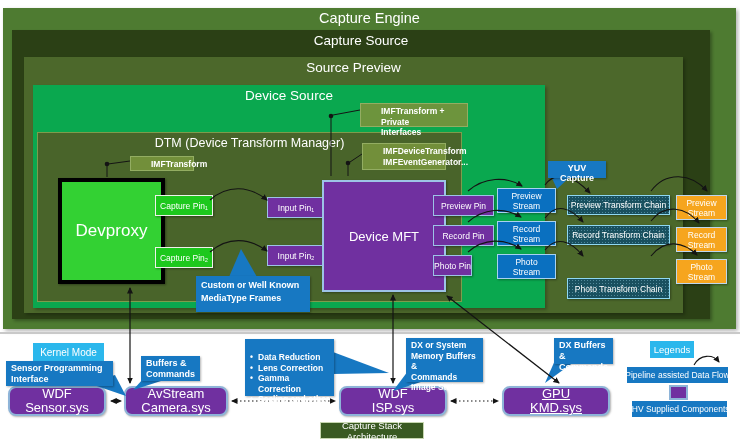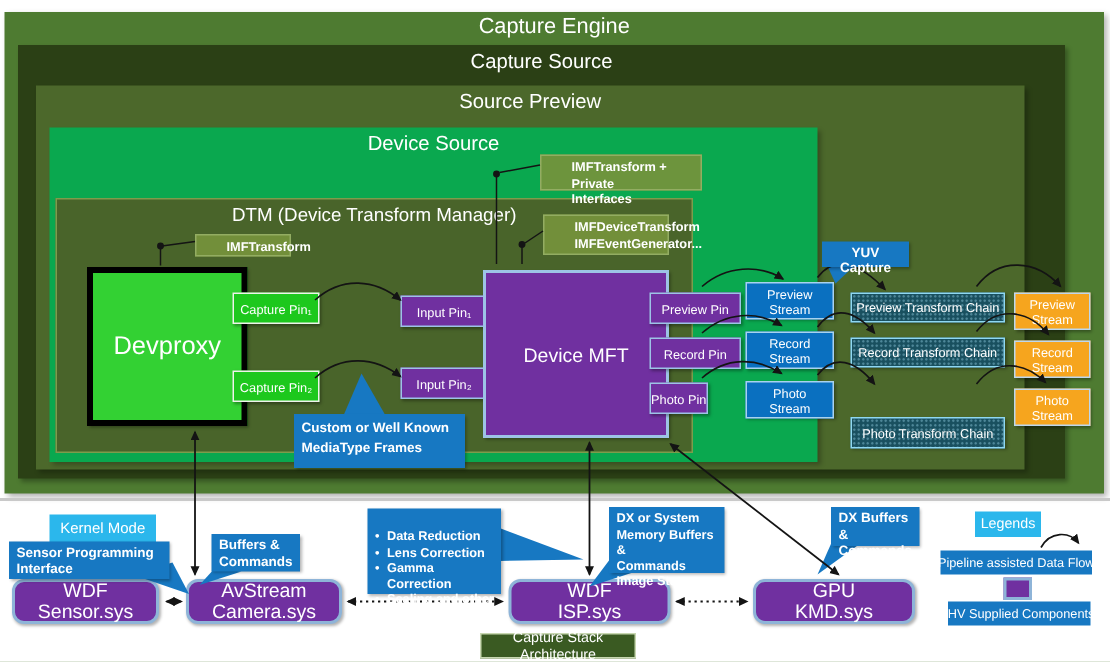--- a/index.html
+++ b/index.html
@@ -68,21 +68,21 @@
   .sep{left:0;top:332px;width:740px;height:2px;background:#c9c9c9;}
   .cyan{background:#2bb7ec;color:#fff;display:flex;align-items:center;justify-content:center;}
   .kmode{left:33px;top:343px;width:71px;height:19px;font-size:10px;}
   .legends{left:650px;top:341px;width:44px;height:17px;font-size:9.5px;}
   .kbox{background:#7030a0;border:2px solid #8eb4d8;border-radius:8px;color:#fff;display:flex;align-items:center;
         justify-content:center;text-align:center;font-size:13px;line-height:14.5px;white-space:pre-line;
         box-shadow:1px 1px 2px rgba(0,0,0,.3);}
   .ksensor{left:8px;  top:386px;width:98px; height:30px;}
   .kav    {left:124px;top:386px;width:104px;height:30px;}
   .kisp   {left:339px;top:386px;width:108px;height:30px;}
-  .kgpu   {left:502px;top:386px;width:108px;height:30px;}
+  .kgpu   {left:502px;top:386px;width:108px;height:30px;text-decoration:underline;}
   .lpipe{left:627px;top:367px;width:101px;height:16px;background:#1778c2;display:flex;align-items:center;
          justify-content:center;font-size:8.5px;white-space:nowrap;}
   .lsq{left:669px;top:385px;width:19px;height:15px;background:#7030a0;border:2px solid #8eb4d8;}
   .lihv{left:632px;top:401px;width:95px;height:16px;background:#1778c2;display:flex;align-items:center;
         justify-content:center;font-size:8.5px;white-space:nowrap;}
   .caption{left:320px;top:422px;width:104px;height:17px;background:#3a5a22;border:1px solid #c7d7b0;
            display:flex;align-items:center;justify-content:center;font-size:9.5px;text-align:center;}
   svg.ovl{position:absolute;left:0;top:0;width:740px;height:441px;pointer-events:none;}
 </style>
 </head>

